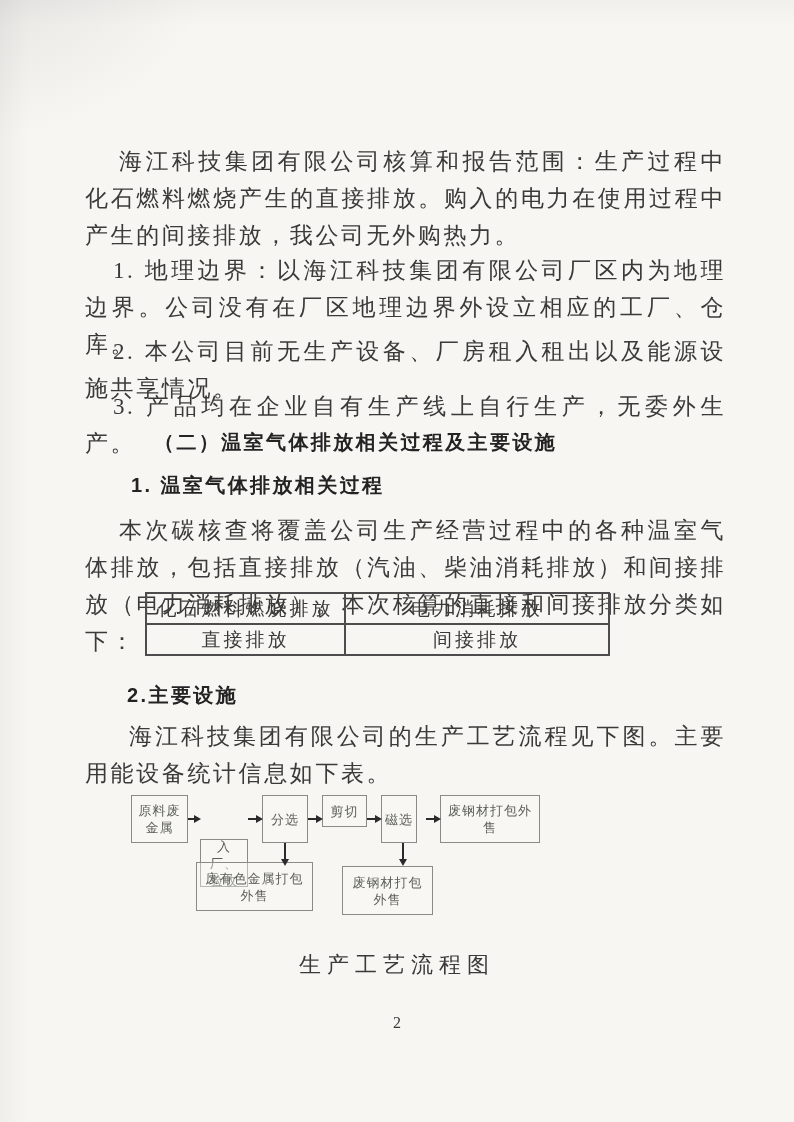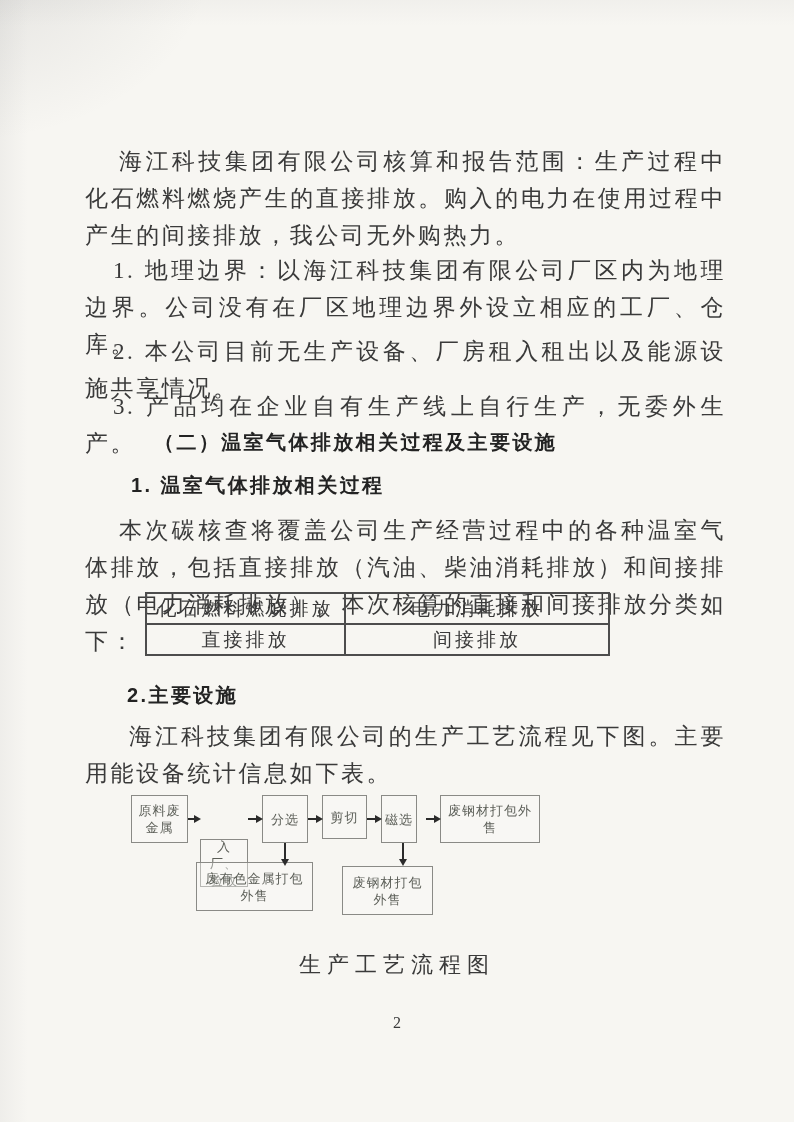--- a/index.html
+++ b/index.html
@@ -64,21 +64,21 @@
     text-align: center;
     font-size: 13px; line-height: 17px; letter-spacing: 1px;
     color: #5c5f58;
     font-family: "Liberation Sans", "DejaVu Sans", sans-serif;
     box-sizing: border-box;
     padding: 2px 3px;
   }
   .n1 { left: 131px; top: 795px; width: 57px;  height: 48px; }
   .n2 { left: 200px; top: 795px; width: 48px;  height: 48px; margin-top: 44px; }
   .n3 { left: 262px; top: 795px; width: 46px;  height: 48px; }
-  .n4 { left: 322px; top: 795px; width: 45px;  height: 44px; }
+  .n4 { left: 322px; top: 795px; width: 45px;  height: 32px; }
   .n5 { left: 381px; top: 795px; width: 36px;  height: 48px; }
   .n6 { left: 440px; top: 795px; width: 100px; height: 48px; }
   .n7 { left: 196px; top: 862px; width: 117px; height: 49px; }
   .n8 { left: 342px; top: 866px; width: 91px;  height: 49px; }
 
   .harrow { position: absolute; height: 2px; background: #2b2b2b; top: 818px; }
   .harrow::after {
     content: ''; position: absolute; right: -6px; top: -3.5px;
     border-left: 7px solid #2b2b2b;
     border-top: 4.5px solid transparent; border-bottom: 4.5px solid transparent;

